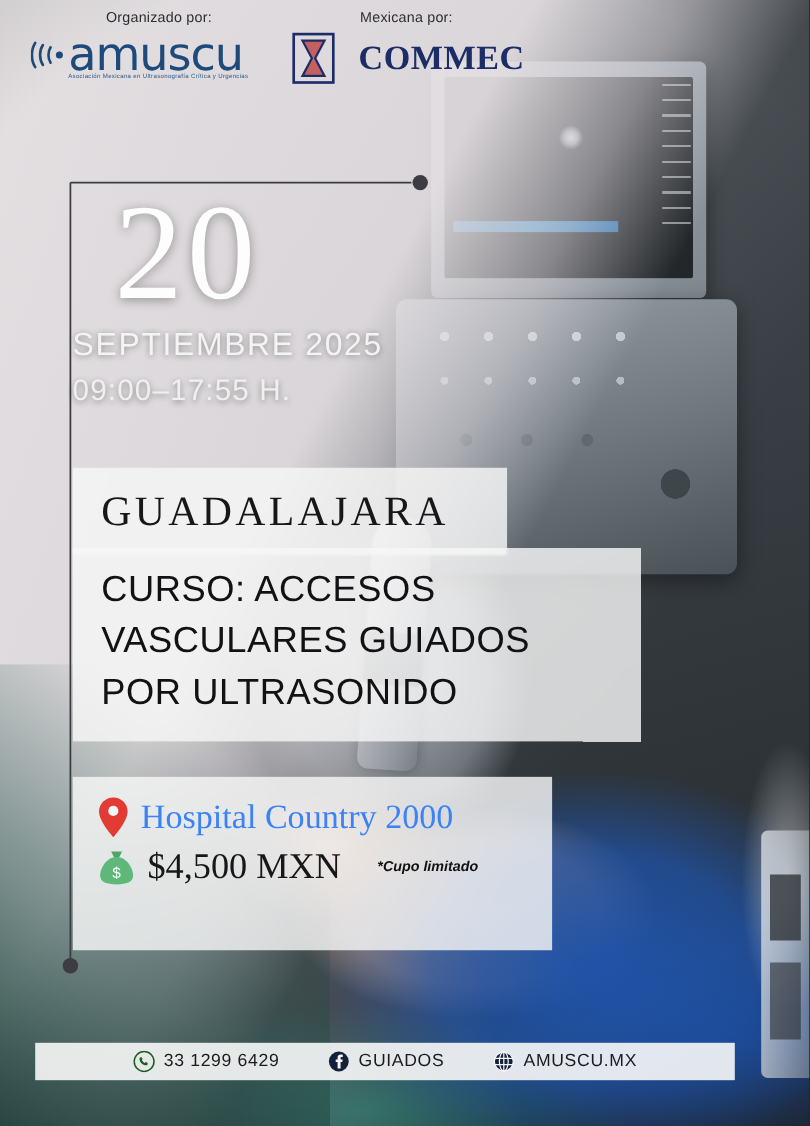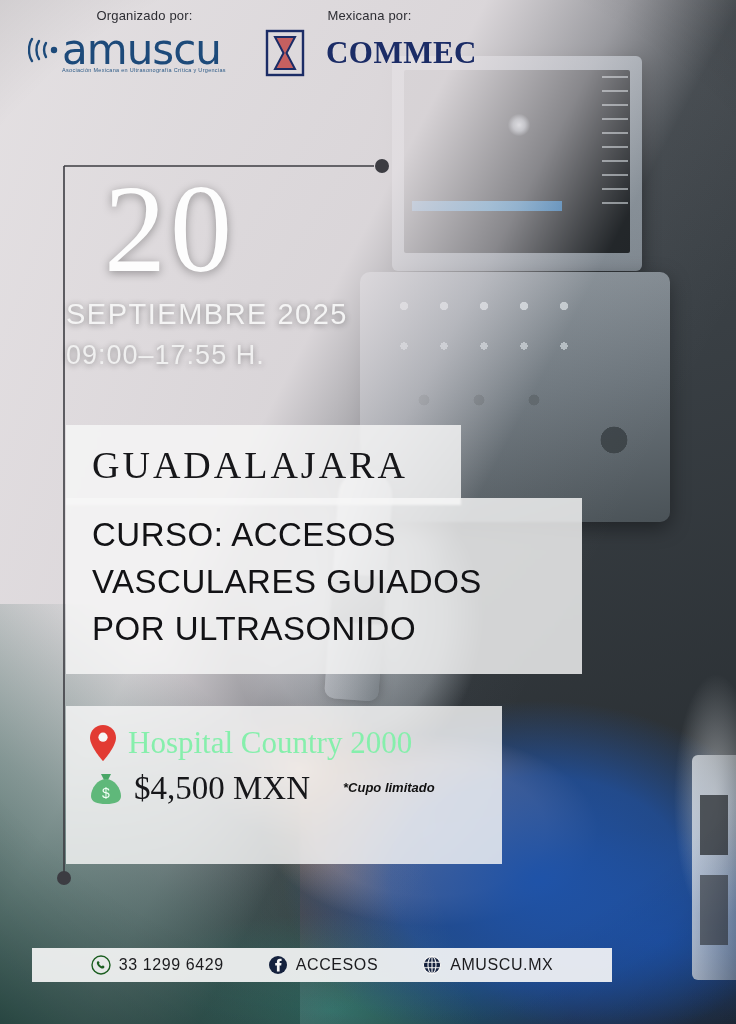--- a/index.html
+++ b/index.html
@@ -230,36 +230,36 @@
     font-family: "Liberation Sans", sans-serif;
     font-size: 33px; line-height: 1.42; color: #121215; letter-spacing: .5px;
   }
   .panel-info {
     left: 66px; top: 706px; width: 436px; height: 158px;
     padding: 18px 0 0 22px;
   }
   .info-row { display:flex; align-items:center; gap: 10px; margin-bottom: 8px; }
   .info-text {
     font-family: "Liberation Serif", serif;
-    font-size: 31px; color: #86efac;
+    font-size: 31px; color: #3b82f6;
   }
   .price-text {
     font-family: "Liberation Serif", serif;
     font-size: 33px; color: #17171a;
   }
   .limited {
     font-size: 13px; font-weight: 700; font-style: italic; color: #111;
     line-height: 1.15; max-width: 92px; margin-left: 23px;
   }
   .pin-icon { width: 30px; height: 38px; display:block; }
   .money-icon { width: 36px; height: 34px; display:block; }
 
   
   .footer {
-    position: absolute; left: 32px; bottom: 42px; width: 580px; height: 34px;
+    position: absolute; left: 32px; bottom: 42px; width: 636px; height: 34px;
     background: rgba(248,248,248,0.9);
     display:flex; align-items:center; justify-content: center; gap: 44px;
     z-index: 8;
   }
   .foot-item { display:flex; align-items:center; gap: 8px; }
   .foot-text { font-size: 16px; letter-spacing: .6px; color: #1b1b1e; }
   .foot-icon { width: 20px; height: 20px; display:block; }
 </style>
 </head>
 <body>
@@ -365,21 +365,21 @@
         <circle cx="10" cy="10" r="9" fill="none" stroke="#1b5e20" stroke-width="1.4"></circle>
         <path d="M6.6 6.2 c1.2 -.3 1.5 .4 1.9 1.2 .2 .5 -.4 .9 -.6 1.2 .7 1.4 1.6 2.1 2.9 2.7 .3 -.3 .7 -.9 1.2 -.7 .8 .4 1.6 .6 1.3 1.8 -.3 1.1 -2.1 1.3 -3.3 .8 -2 -.8 -3.6 -2.5 -4.1 -4.6 -.2 -1 .1 -2 .7 -2.4 z" fill="#1b5e20"></path>
       </svg>
       <div class="foot-text">33 1299 6429</div>
     </div>
     <div class="foot-item">
       <svg class="foot-icon" viewBox="0 0 20 20">
         <circle cx="10" cy="10" r="9" fill="#14213d"></circle>
         <path d="M11.6 10.4 h1.6 l.3 -2.3 h-1.9 V6.9 c0 -.7 .2 -1 1 -1 h1 V3.8 c-.3 0 -1 -.1 -1.7 -.1 -1.9 0 -3 1 -3 3 v1.4 H7.2 v2.3 h1.7 v6 h2.7 z" fill="#f6f6f6"></path>
       </svg>
-      <div class="foot-text">ACCESOS</div>
+      <div class="foot-text">GUIADOS</div>
     </div>
     <div class="foot-item">
       <svg class="foot-icon" viewBox="0 0 20 20">
         <circle cx="10" cy="10" r="8.6" fill="#14213d"></circle>
         <g fill="none" stroke="#f6f6f6" stroke-width="1.1">
           <circle cx="10" cy="10" r="8.6"></circle>
           <ellipse cx="10" cy="10" rx="4" ry="8.6"></ellipse>
           <path d="M1.6 7.2 H18.4 M1.6 12.8 H18.4 M10 1.4 V18.6"></path>
         </g>
       </svg>

